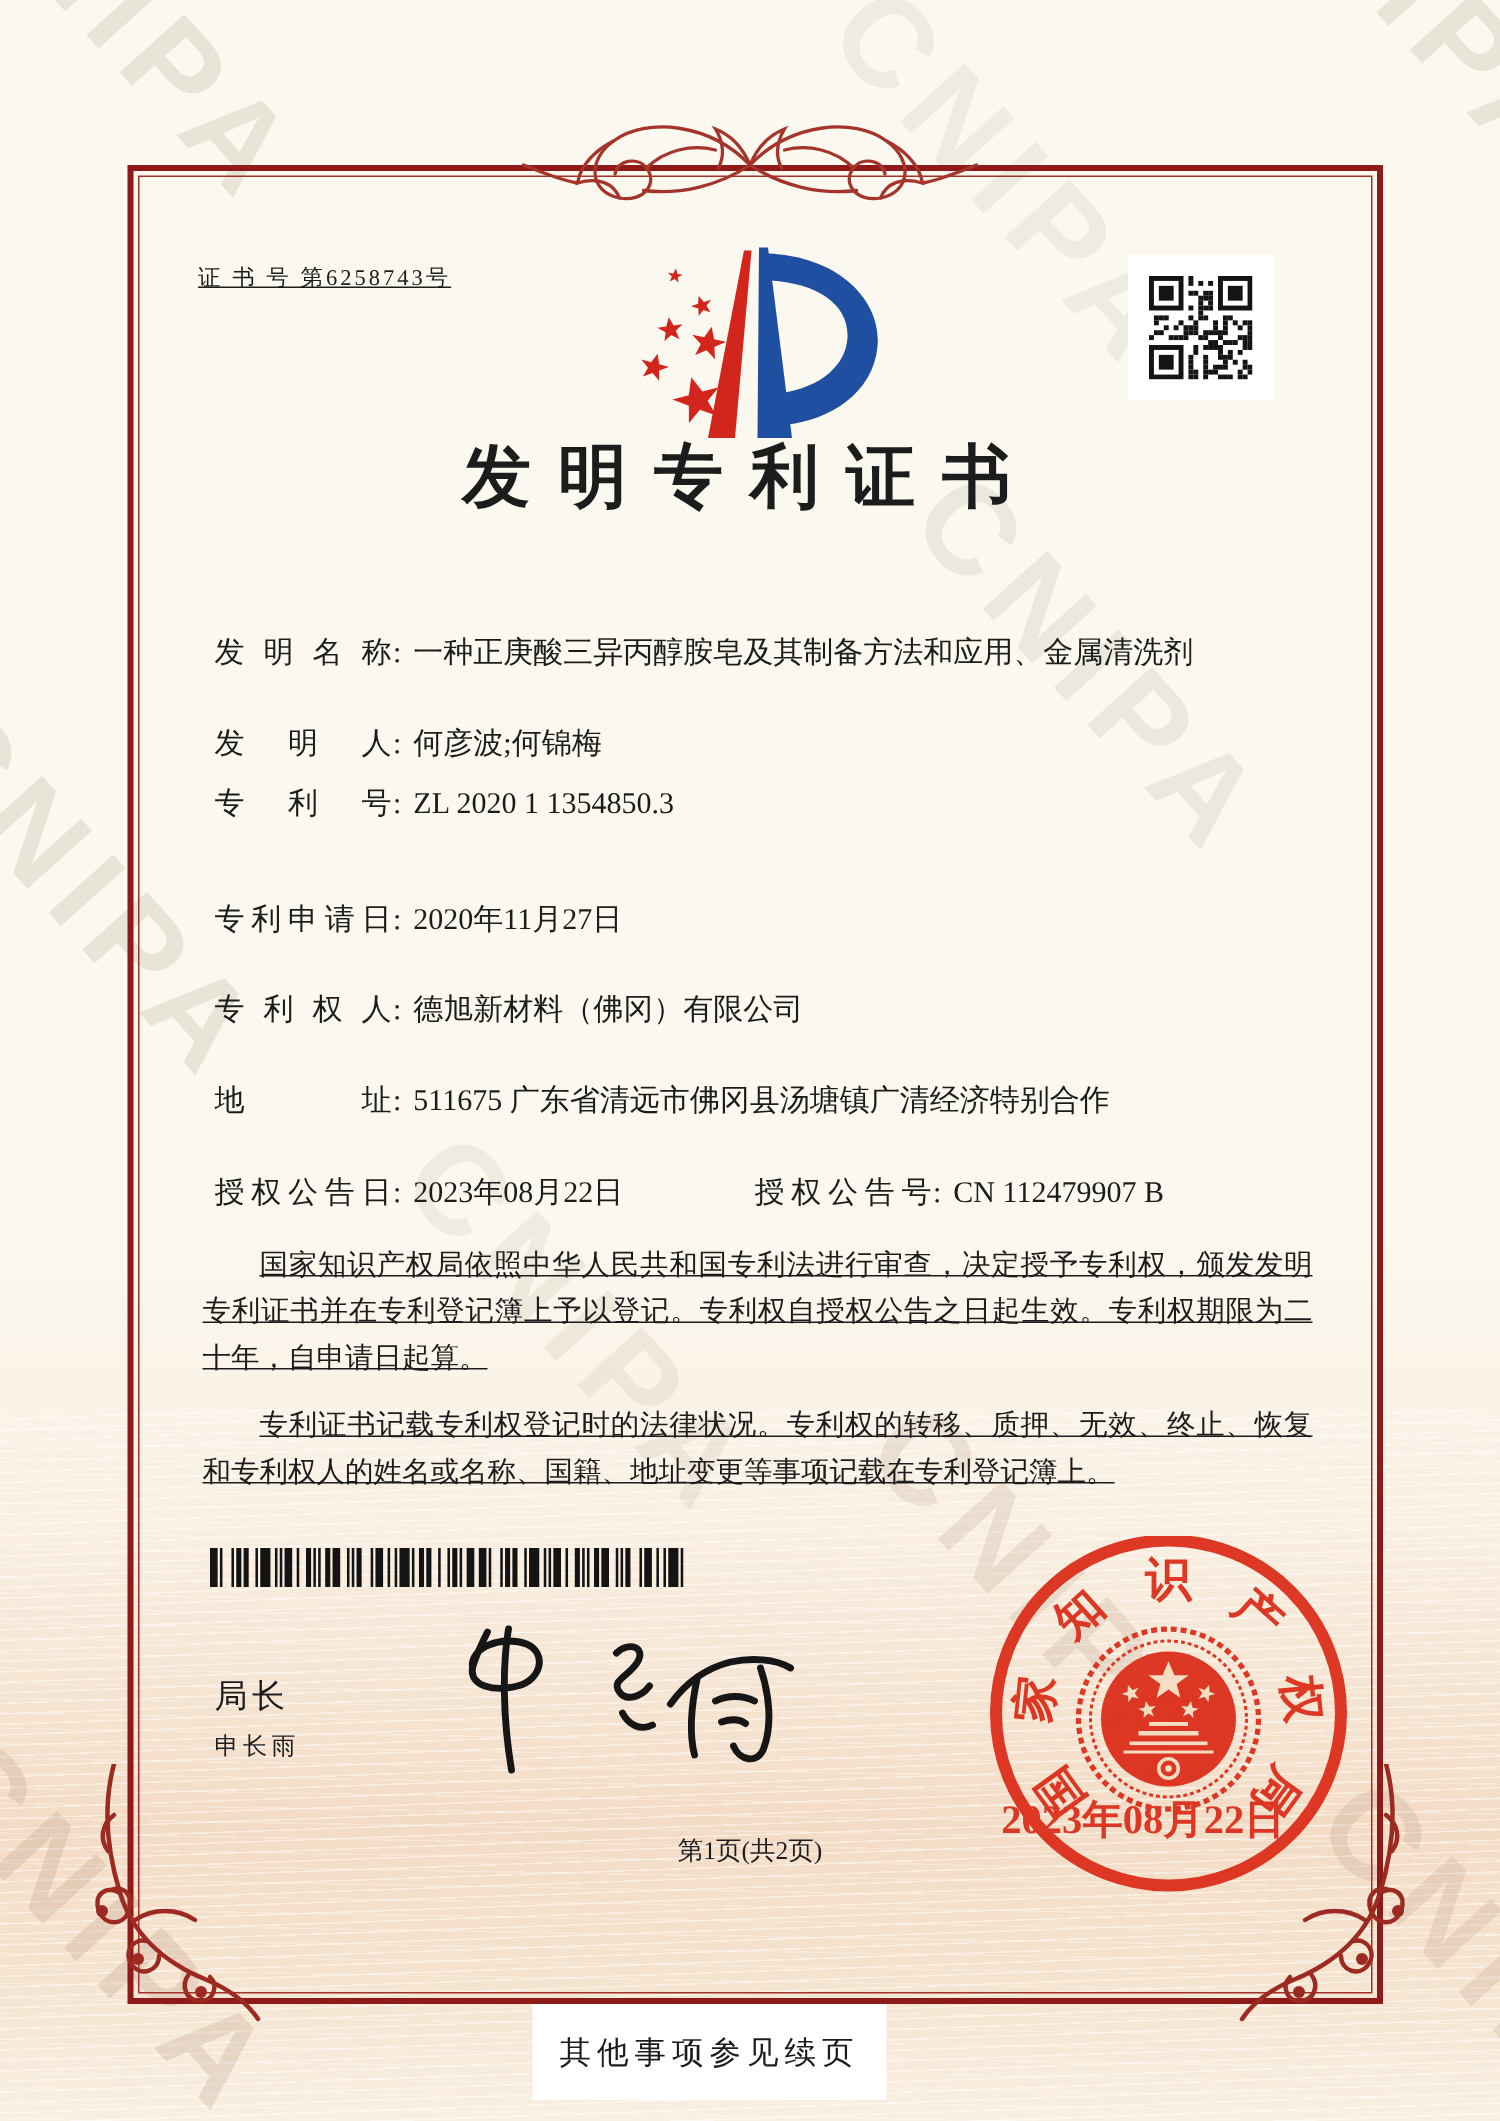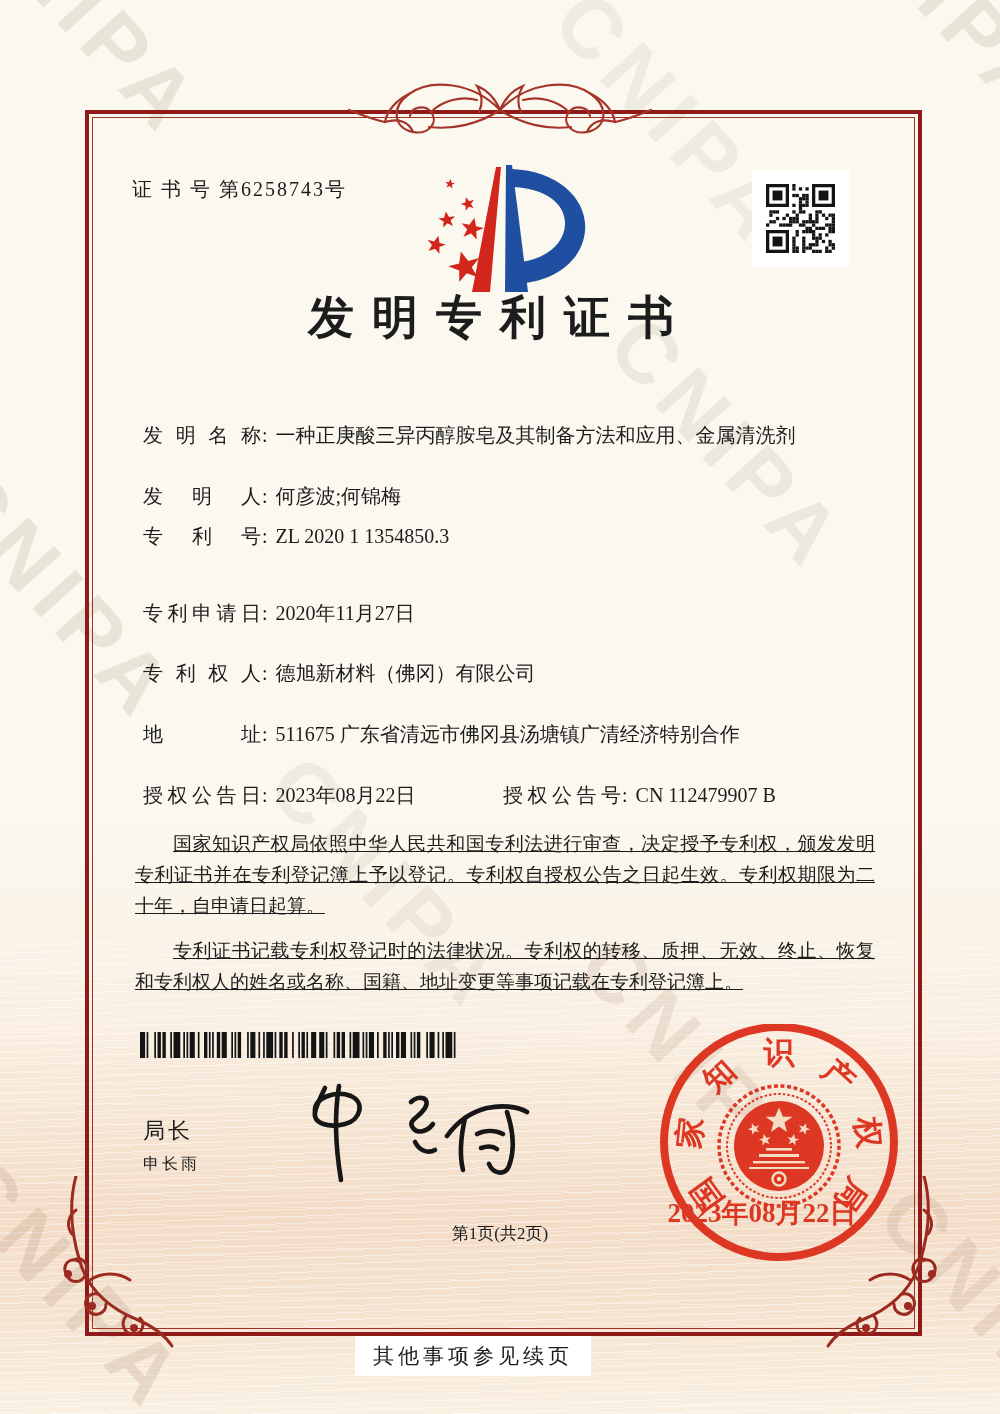--- a/index.html
+++ b/index.html
@@ -15,41 +15,41 @@
       repeating-linear-gradient(181deg, rgba(255,255,255,0) 0 9px, rgba(255,255,255,.25) 9px 10px);
   }
   .wm{
     position:absolute;font-family:"Liberation Sans","DejaVu Sans",sans-serif;
     font-weight:bold;font-size:84px;letter-spacing:10px;color:rgba(168,158,138,.22);
     transform:rotate(48deg);white-space:nowrap;pointer-events:none;
   }
   .frame{position:absolute;left:85px;top:110px;width:829px;height:1218px;border:4px solid #8e1a1a;}
   .frame::after{content:"";position:absolute;inset:3px;border:1px solid #a03227;}
   .ornament{position:absolute;pointer-events:none;}
-  .cert-no{position:absolute;left:132px;top:176px;font-size:20px;letter-spacing:2px;}
+  .cert-no{position:absolute;left:132px;top:176px;font-size:15px;letter-spacing:2px;text-decoration:underline;}
   .qr-box{position:absolute;left:752px;top:170px;width:97px;height:97px;background:#ffffff;}
   .qr-box svg{position:absolute;left:14px;top:14px;}
   .doc-title{
     position:absolute;left:0;top:287px;width:1000px;text-align:center;
     font-size:46px;font-weight:bold;letter-spacing:18px;box-sizing:border-box;
   }
   .row{position:absolute;left:143px;display:flex;font-size:20px;line-height:30px;}
   .flabel{flex:none;display:inline-block;width:118px;text-align:justify;text-align-last:justify;}
   .fcolon{flex:none;margin:0 8px 0 1px;}
   .fvalue{white-space:nowrap;}
   .fvalue.wrap2{white-space:normal;width:505px;}
   .pair{position:absolute;top:0;display:flex;font-size:20px;line-height:30px;}
   .paras{position:absolute;left:135px;width:740px;font-size:19px;line-height:31px;text-align:justify;}
   .paras p{margin:0 0 14px 0;text-indent:2em;text-decoration:underline;}
   .officer-title{position:absolute;left:143px;top:1116px;font-size:22px;letter-spacing:3px;font-family:"Liberation Sans","DejaVu Sans",sans-serif;}
   .officer-name{position:absolute;left:143px;top:1154px;font-size:16px;letter-spacing:3px;font-family:"Liberation Sans","DejaVu Sans",sans-serif;}
   .page-no{position:absolute;left:0;top:1222px;width:1000px;text-align:center;font-size:17px;}
   .foot-note{
     position:absolute;left:473px;top:1336px;transform:translateX(-50%);
-    background:#ffffff;padding:6px 18px;font-size:21px;letter-spacing:4px;white-space:nowrap;
+    background:#ffffff;padding:18px 18px;font-size:21px;letter-spacing:4px;white-space:nowrap;
   }
   .seal{position:absolute;left:652px;top:1024px;opacity:.93;}
   .sig{position:absolute;left:295px;top:1072px;}
   .logo{position:absolute;left:402px;top:163px;}
   .barcode{position:absolute;left:140px;top:1032px;}
   svg text{font-family:"Liberation Serif","DejaVu Serif",serif;}
 </style>
 </head>
 <body>
 

